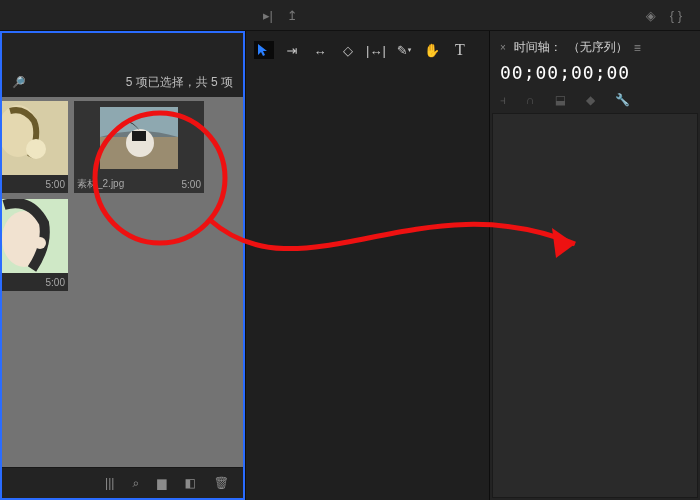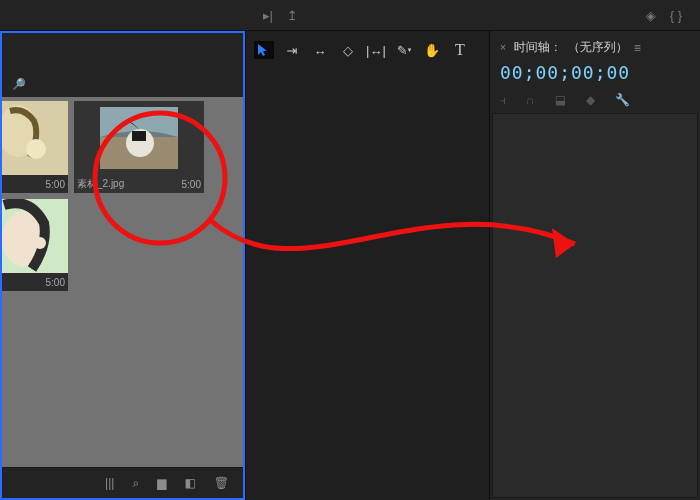--- a/index.html
+++ b/index.html
@@ -24,21 +24,21 @@
   .clip.highlight{position:relative}
   .project-foot{height:30px;display:flex;justify-content:flex-end;align-items:center;gap:18px;padding-right:14px;background:#232323;border-top:1px solid #181818}
   .project-foot .ico{color:#8c8c8c;font-size:12px}
   .center{width:243px;background:#1f1f1f;border-left:1px solid #0d0d0d;border-right:1px solid #0d0d0d;display:flex;flex-direction:column}
   .tools{padding:10px 8px;display:flex;flex-wrap:wrap;gap:8px;align-items:center}
   .tool{width:20px;height:18px;display:flex;align-items:center;justify-content:center;color:#c7c7c7;font-size:13px}
   .tool.sel{background:#0a0a0a;color:#2a7fff}
   .timeline{flex:1;background:#232323;display:flex;flex-direction:column}
   .tl-head{padding:8px 10px 4px;display:flex;align-items:center;gap:6px;color:#cfcfcf;font-size:12px}
   .tl-head .close{color:#888;font-size:10px;margin-right:2px}
-  .tc{padding:2px 10px 6px;color:#7dd3fc;font-size:18px;font-family:monospace;letter-spacing:1px}
+  .tc{padding:2px 10px 6px;color:#ffffff;font-size:18px;font-family:monospace;letter-spacing:1px}
   .tl-icons{display:flex;gap:20px;padding:4px 10px;color:#555;font-size:12px}
   .tl-body{flex:1;background:#2a2a2a;margin:2px;border:1px solid #1a1a1a}
   .ico,.tool{cursor:default}
 </style>
 </head>
 <body>
 
 <div class="app">
   <div class="topbar">
     <span class="ico">▸|</span>
@@ -47,20 +47,21 @@
     <span class="ico">◈</span>
     <span class="ico">{ }</span>
   </div>
 
   <div class="body">
 
     <div class="project">
       <div class="project-head">
         <div class="row">
           <span class="search">🔎</span>
+          <span class="status">5 项已选择，共 5 项</span>
         </div>
       </div>
       <div class="bins">
         <div class="bin-grid">
           <div class="clip">
             <div class="thumb">
               <svg viewBox="0 0 78 74">
                   <rect width="78" height="74" fill="#d7cda6"></rect>
                   <ellipse cx="28" cy="30" rx="20" ry="26" fill="#e4d8b0"></ellipse>
                   <path d="M20 10 Q34 6 44 20 Q50 34 40 56" stroke="#6a5a2a" stroke-width="6" fill="none"></path>

